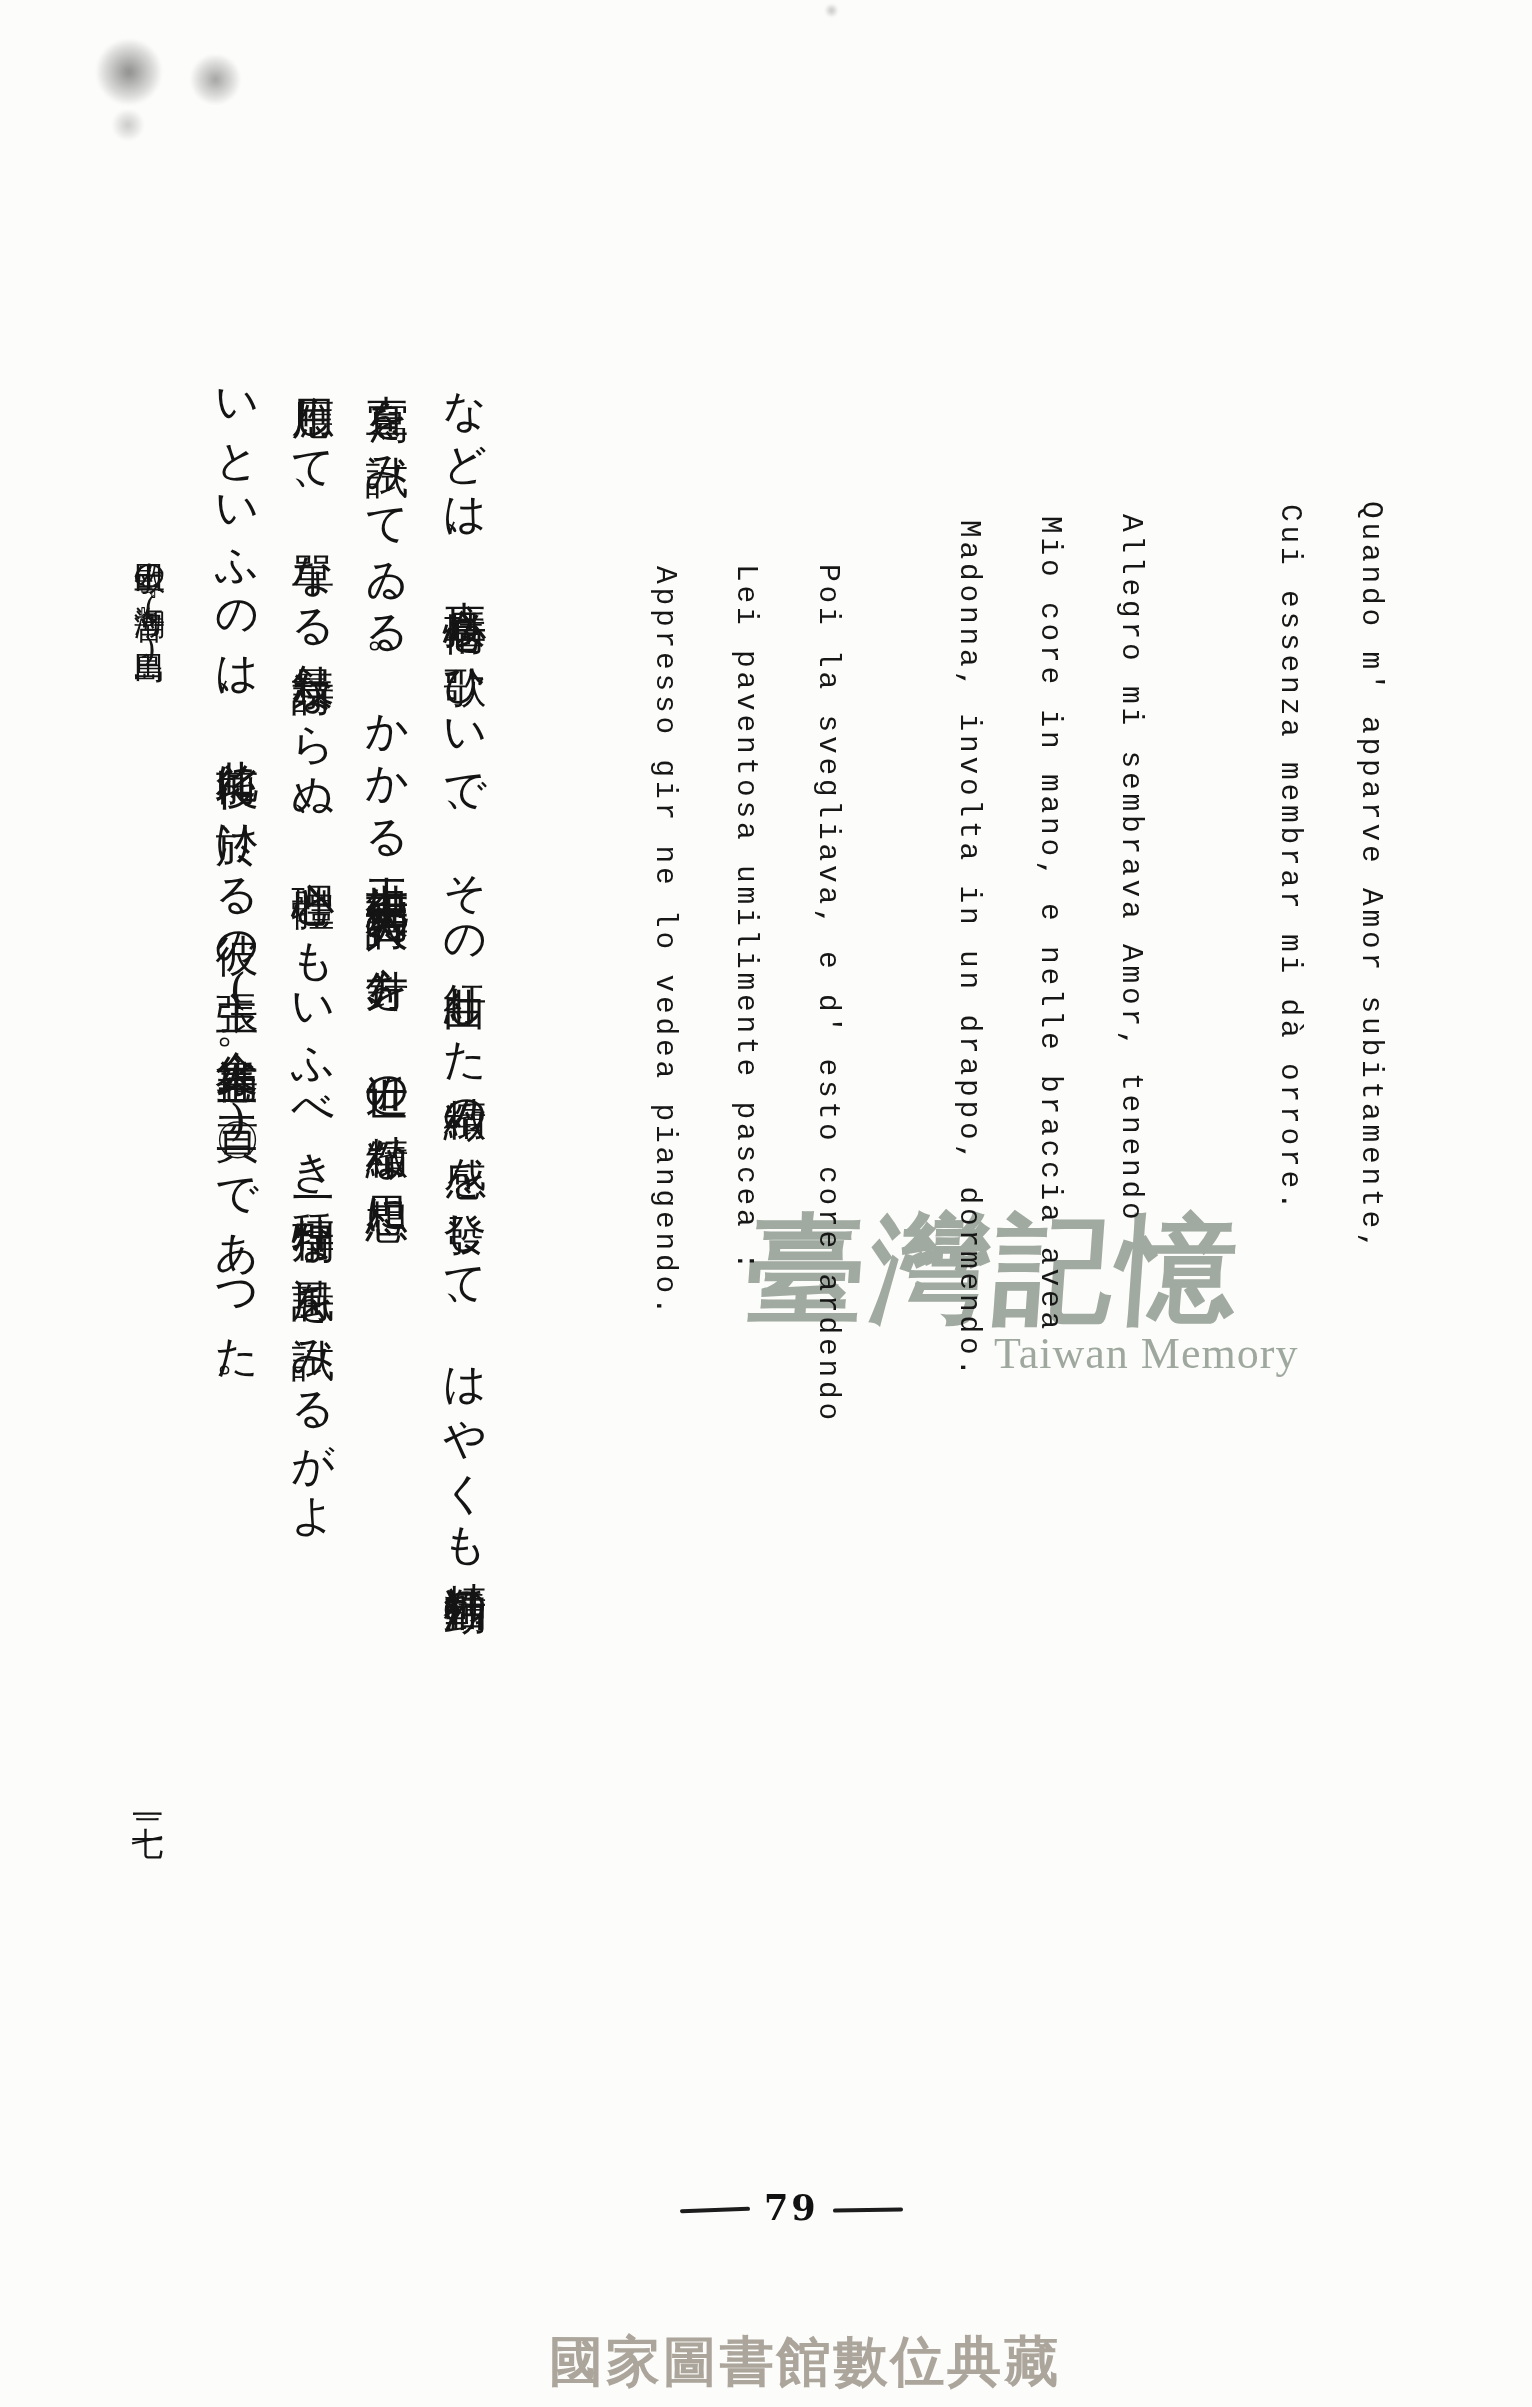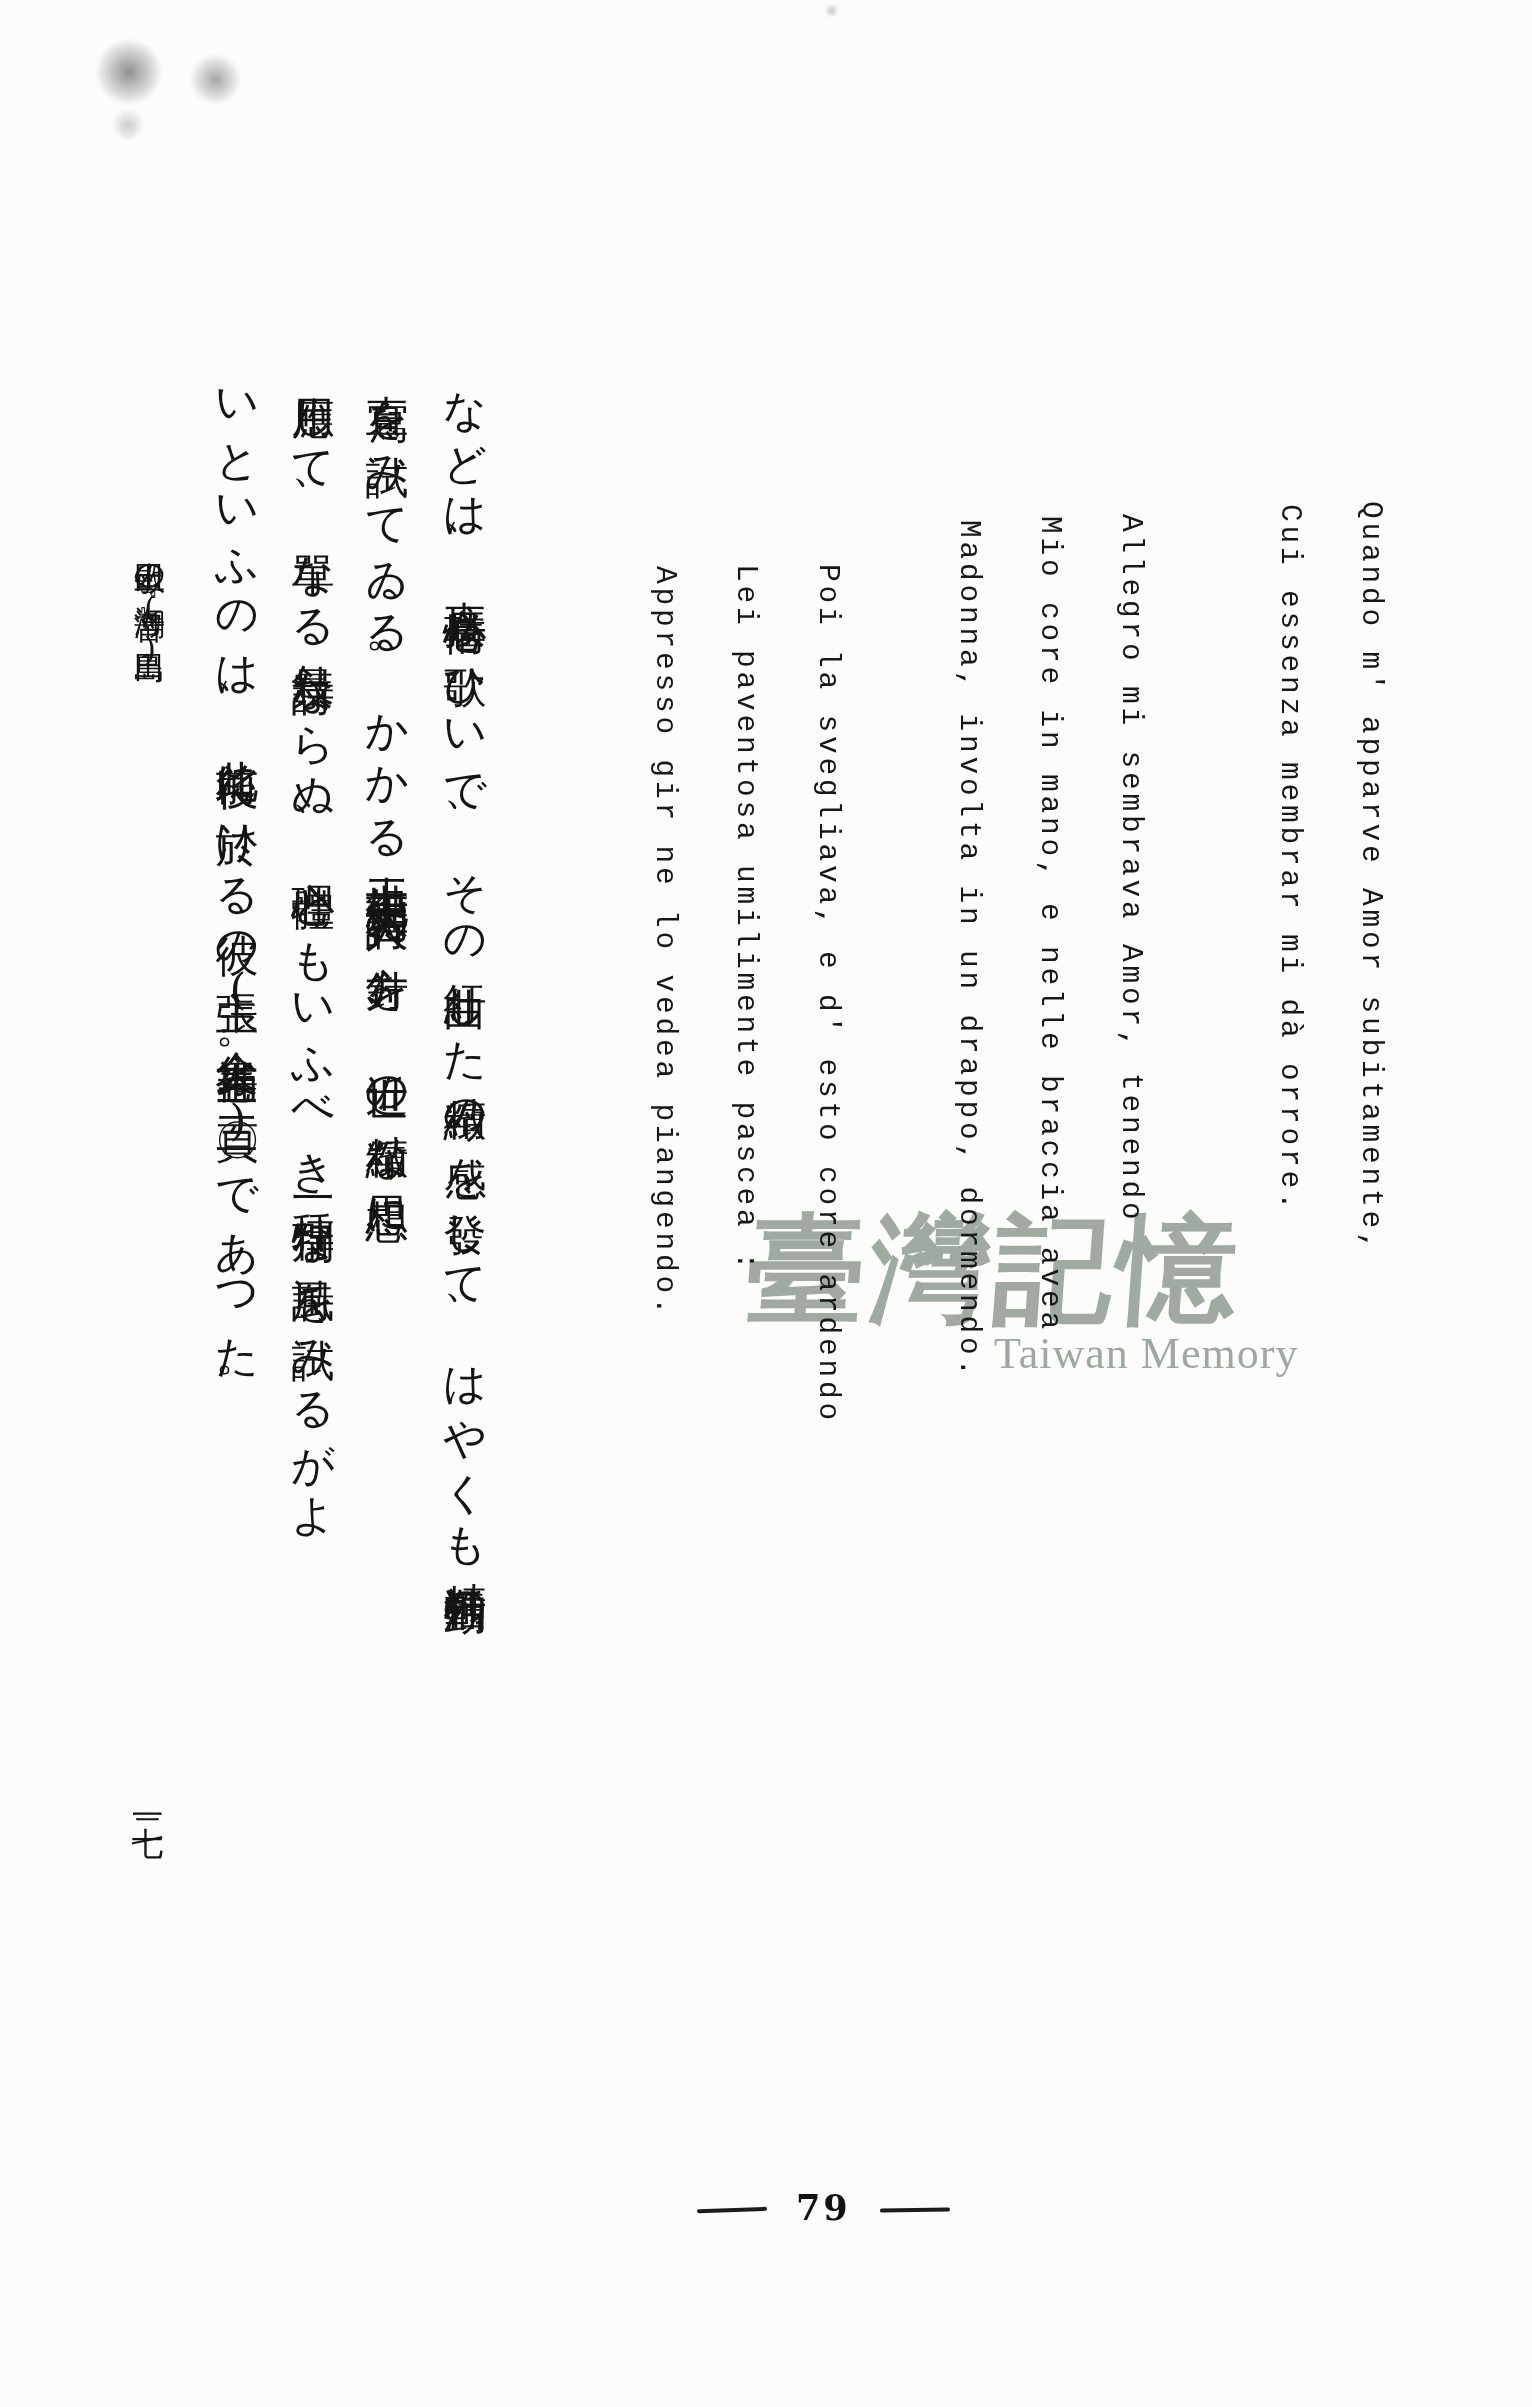--- a/index.html
+++ b/index.html
@@ -71,22 +71,22 @@
     left:972px;top:1328px;
     font-size:44px;
     font-family:"Liberation Serif","DejaVu Serif",serif;
     letter-spacing:1px;
     opacity:.95;
     margin-left:22px;
   }
   
   #page-number-row{
     position:absolute;
-    left:697px;top:2190px;
-    display:flex;align-items:center;gap:29px;
+    left:680px;top:2190px;
+    display:flex;align-items:center;gap:14px;
     z-index:2;
   }
   .pn-dash{
     display:block;width:70px;height:3.8px;
     background:#1c1c1c;border-radius:1.9px;
   }
   .pn-dash.left {transform:rotate(-2deg);}
   .pn-dash.right{transform:rotate(-1deg);}
   #page-number{
     font-family:"DejaVu Serif","Liberation Serif",serif;
@@ -147,15 +147,16 @@
   <div class="v-it" id="it-line-6">Poi la svegliava, e d' esto core ardendo</div>
   <div class="v-it" id="it-line-7">Lei paventosa umilimente pascea :</div>
   <div class="v-it" id="it-line-8">Appresso gir ne lo vedea piangendo.</div>
 
   <div id="page-number-row">
     <span class="pn-dash left"></span>
     <span id="page-number">79</span>
     <span class="pn-dash right"></span>
   </div>
 
+  <div id="library-footer">國家圖書館數位典藏</div>
 
 </div>
 
 
 </body></html>

